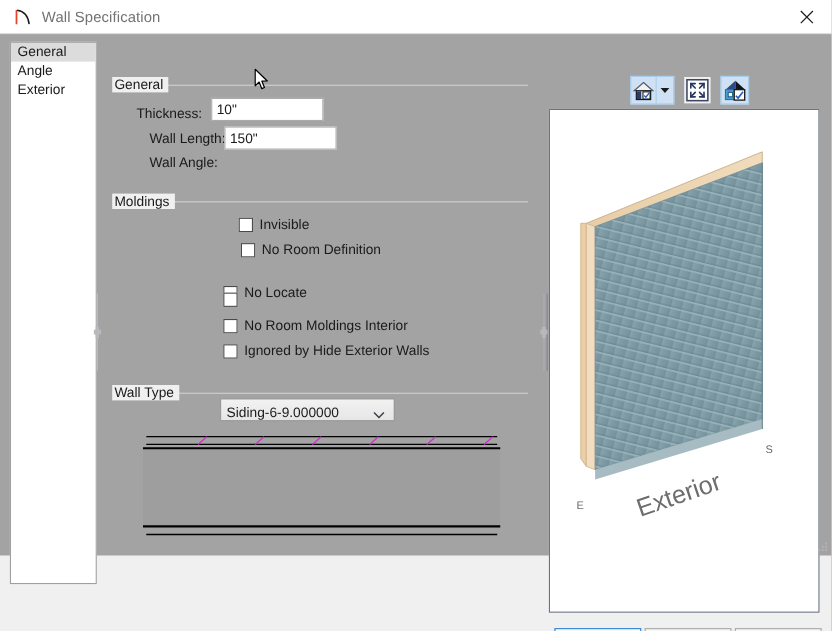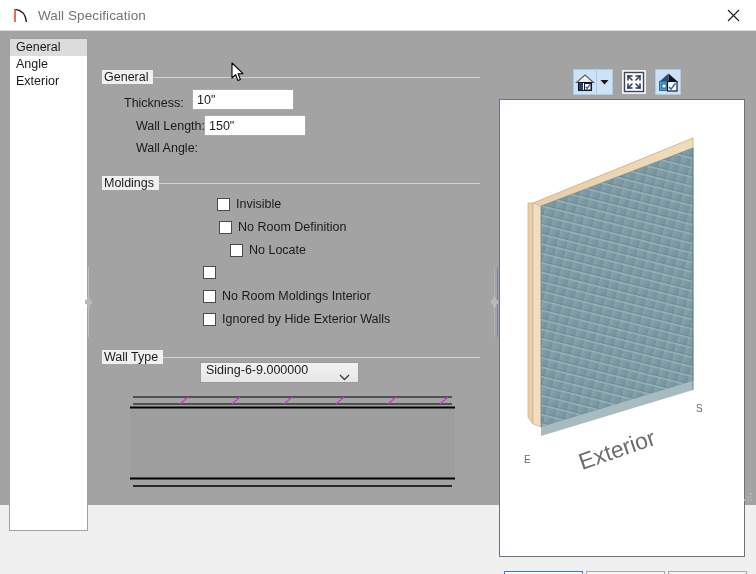--- a/index.html
+++ b/index.html
@@ -153,21 +153,21 @@
   }
   .cb-label { font-size: 12.5px; color: #1a1a1a; white-space: nowrap; }
 
   
   #walltype-combo {
     position: absolute;
     left: 200px; top: 331px;
     width: 159px; height: 21px;
     background: linear-gradient(#f2f2f2, #e6e6e6);
     border: 1px solid #9b9b9b;
-    display: flex; align-items: flex-start;
+    display: flex; align-items: flex-end;
     font-size: 12.5px;
     padding-left: 5px;
     cursor: default;
   }
   #walltype-combo .arrow {
     position: absolute; right: 8px; top: 7px;
   }
 
   
   #wall-section {
@@ -312,21 +312,21 @@
   </div>
 
   <div class="cb-row" style="left:217px; top:166px;">
     <div class="cb-box"></div>
     <div class="cb-label">Invisible</div>
   </div>
   <div class="cb-row" style="left:219px; top:189px;">
     <div class="cb-box"></div>
     <div class="cb-label">No Room Definition</div>
   </div>
-  <div class="cb-row" style="left:203px; top:212px;margin-left:27px;">
+  <div class="cb-row" style="left:203px; top:228px;">
     <div class="cb-box"></div>
     <div class="cb-label">No Locate</div>
   </div>
   <div class="cb-row" style="left:203px; top:235px;">
     <div class="cb-box"></div>
   </div>
   <div class="cb-row" style="left:203px; top:258px;">
     <div class="cb-box"></div>
     <div class="cb-label">No Room Moldings Interior</div>
   </div>

